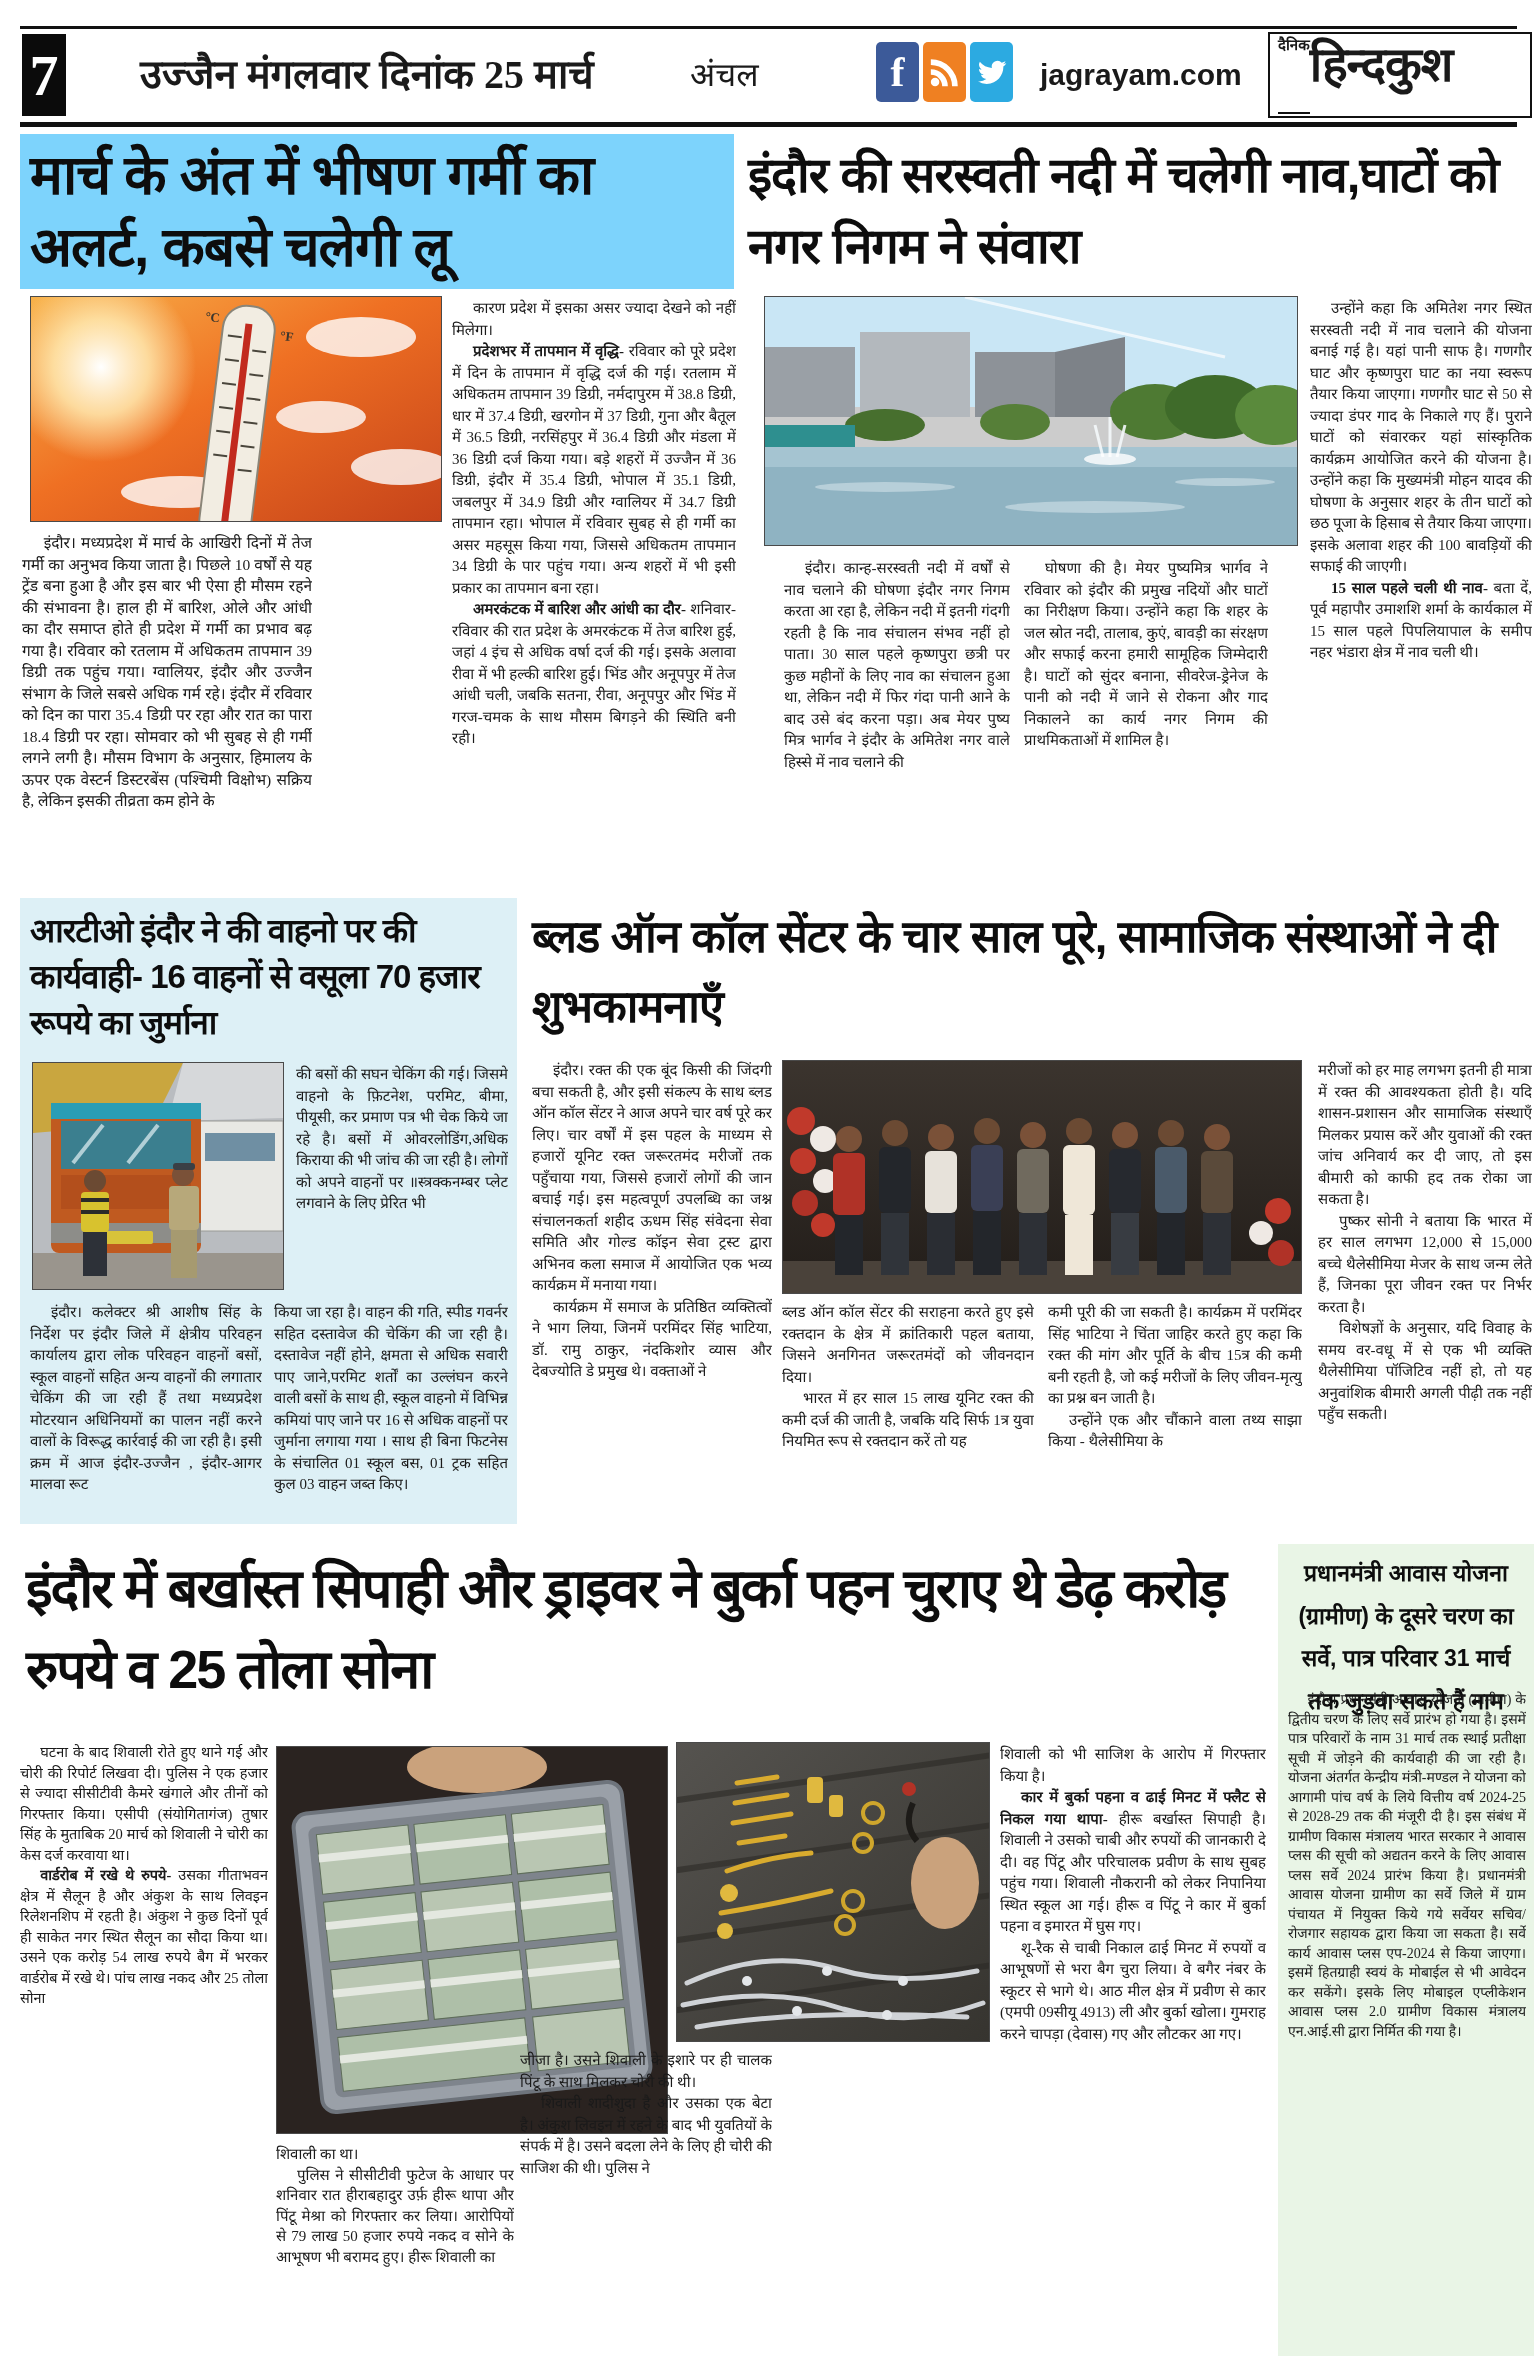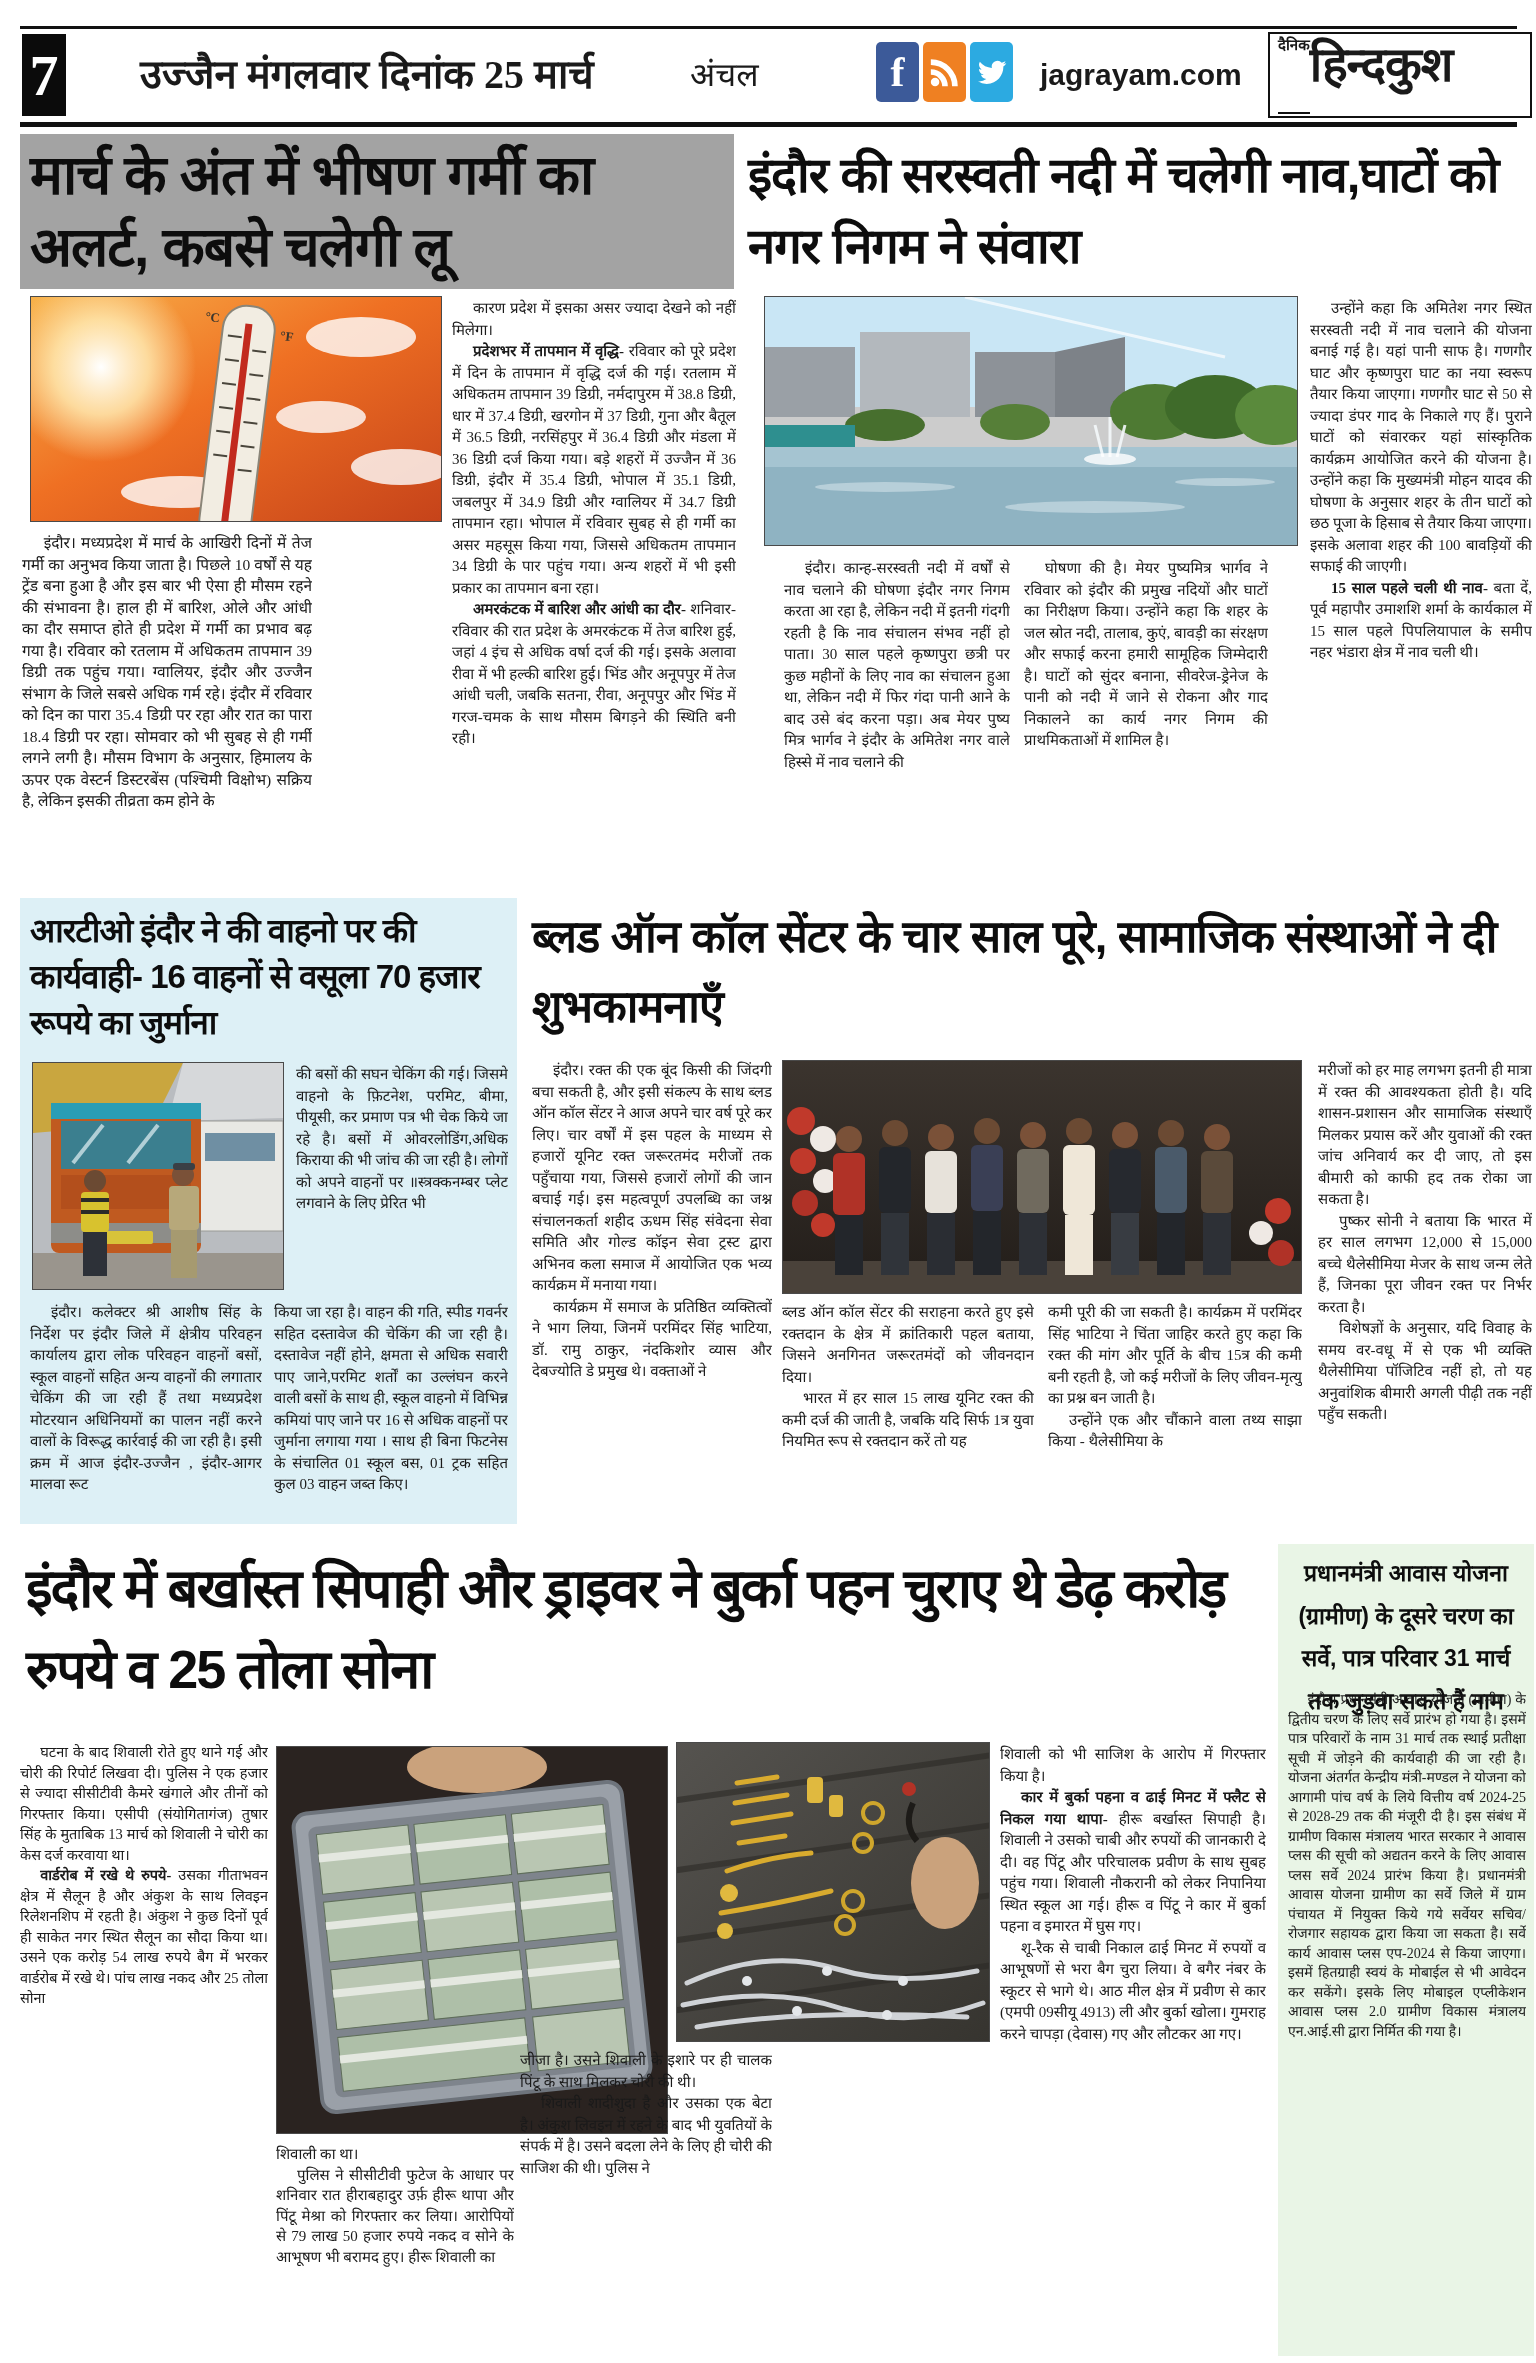--- a/index.html
+++ b/index.html
@@ -15,21 +15,21 @@
   .photo svg{display:block;}
   .numbox{background:#0b0b0b;color:#fff;font-family:"Liberation Serif", serif;
           font-weight:bold;font-size:58px;display:flex;align-items:center;justify-content:center;}
   .masthead{border:2px solid #111;display:flex;flex-direction:row;align-items:stretch;padding:2px 8px;}
   .masthead .tag{font-size:15px;font-weight:bold;text-align:right;border-bottom:2px solid #111;line-height:1.2;}
   .masthead .name{font-size:48px;font-weight:900;text-align:center;line-height:1.2;
                   font-family:"Liberation Serif", serif;letter-spacing:-1px;}
   .icon{border-radius:5px;display:flex;align-items:center;justify-content:center;}
   .greenbox{background:#e9f5e6;}
   .bluebox{background:#ddf0f6;}
-  .peachbox{background:#a3a3a3;}
+  .peachbox{background:#7dd3fc;}
 </style>
 </head>
 <body>
 
 <div id="page">
 
   <div class="abs rule" style="left:20px;top:26px;width:1497px;height:3px;"></div>
 
   <div class="abs numbox" style="left:22px;top:34px;width:44px;height:82px;">
       <span>7</span>
@@ -306,21 +306,21 @@
   </div>
   <div class="abs body-col" style="left:1318px;top:1060px;width:214px;height:474px;">
     <p style="text-indent:0;">मरीजों को हर माह लगभग इतनी ही मात्रा में रक्त की आवश्यकता होती है। यदि शासन-प्रशासन और सामाजिक संस्थाएँ मिलकर प्रयास करें और युवाओं की रक्त जांच अनिवार्य कर दी जाए, तो इस बीमारी को काफी हद तक रोका जा सकता है।</p>
     <p>पुष्कर सोनी ने बताया कि भारत में हर साल लगभग 12,000 से 15,000 बच्चे थैलेसीमिया मेजर के साथ जन्म लेते हैं, जिनका पूरा जीवन रक्त पर निर्भर करता है।</p>
     <p>विशेषज्ञों के अनुसार, यदि विवाह के समय वर-वधू में से एक भी व्यक्ति थैलेसीमिया पॉजिटिव नहीं हो, तो यह अनुवांशिक बीमारी अगली पीढ़ी तक नहीं पहुँच सकती।</p>
   </div>
 
   <div class="abs hl" style="left:26px;top:1548px;width:1238px;height:182px;font-size:54px;line-height:1.5;letter-spacing:-2px;">इंदौर में बर्खास्त सिपाही और ड्राइवर ने बुर्का पहन चुराए थे डेढ़ करोड़ रुपये व 25 तोला सोना</div>
 
   <div class="abs body-col" style="left:20px;top:1742px;width:248px;height:556px;font-size:14.5px;line-height:20.5px;">
-    <p>घटना के बाद शिवाली रोते हुए थाने गई और चोरी की रिपोर्ट लिखवा दी। पुलिस ने एक हजार से ज्यादा सीसीटीवी कैमरे खंगाले और तीनों को गिरफ्तार किया। एसीपी (संयोगितागंज) तुषार सिंह के मुताबिक 13 मार्च को शिवाली ने चोरी का केस दर्ज करवाया था।</p>
+    <p>घटना के बाद शिवाली रोते हुए थाने गई और चोरी की रिपोर्ट लिखवा दी। पुलिस ने एक हजार से ज्यादा सीसीटीवी कैमरे खंगाले और तीनों को गिरफ्तार किया। एसीपी (संयोगितागंज) तुषार सिंह के मुताबिक 20 मार्च को शिवाली ने चोरी का केस दर्ज करवाया था।</p>
     <p><b class="lead">वार्डरोब में रखे थे रुपये- </b><span>उसका गीताभवन क्षेत्र में सैलून है और अंकुश के साथ लिवइन रिलेशनशिप में रहती है। अंकुश ने कुछ दिनों पूर्व ही साकेत नगर स्थित सैलून का सौदा किया था। उसने एक करोड़ 54 लाख रुपये बैग में भरकर वार्डरोब में रखे थे। पांच लाख नकद और 25 तोला सोना</span></p>
   </div>
 
   <div class="abs photo" style="left:276px;top:1746px;width:392px;height:388px;">
     <svg width="390" height="386" viewBox="0 0 390 386">
       <rect width="390" height="386" fill="#2a2320"></rect>
       <ellipse cx="200" cy="20" rx="70" ry="26" fill="#caa27c"></ellipse>
       <g transform="rotate(-6 195 200)">
         <rect x="30" y="50" width="330" height="300" rx="14" fill="#9aa0a8" stroke="#6e747c" stroke-width="4"></rect>
         <rect x="44" y="64" width="302" height="272" rx="8" fill="#7e848c"></rect>

